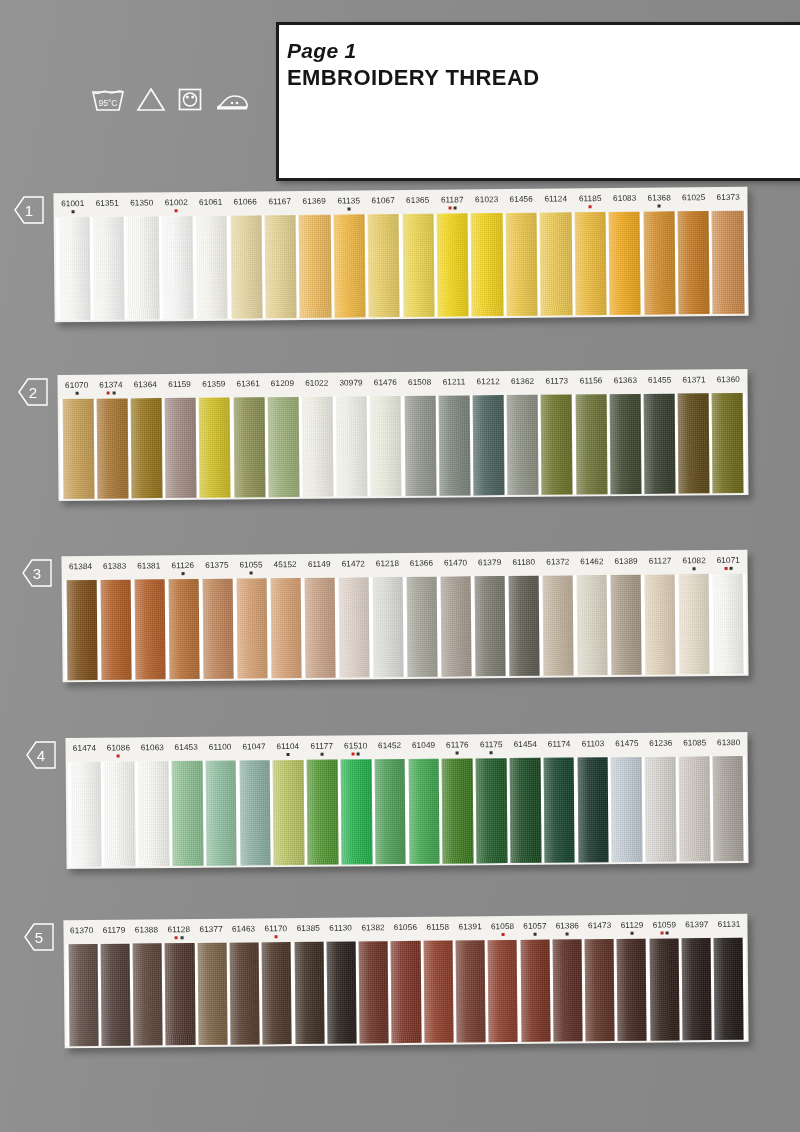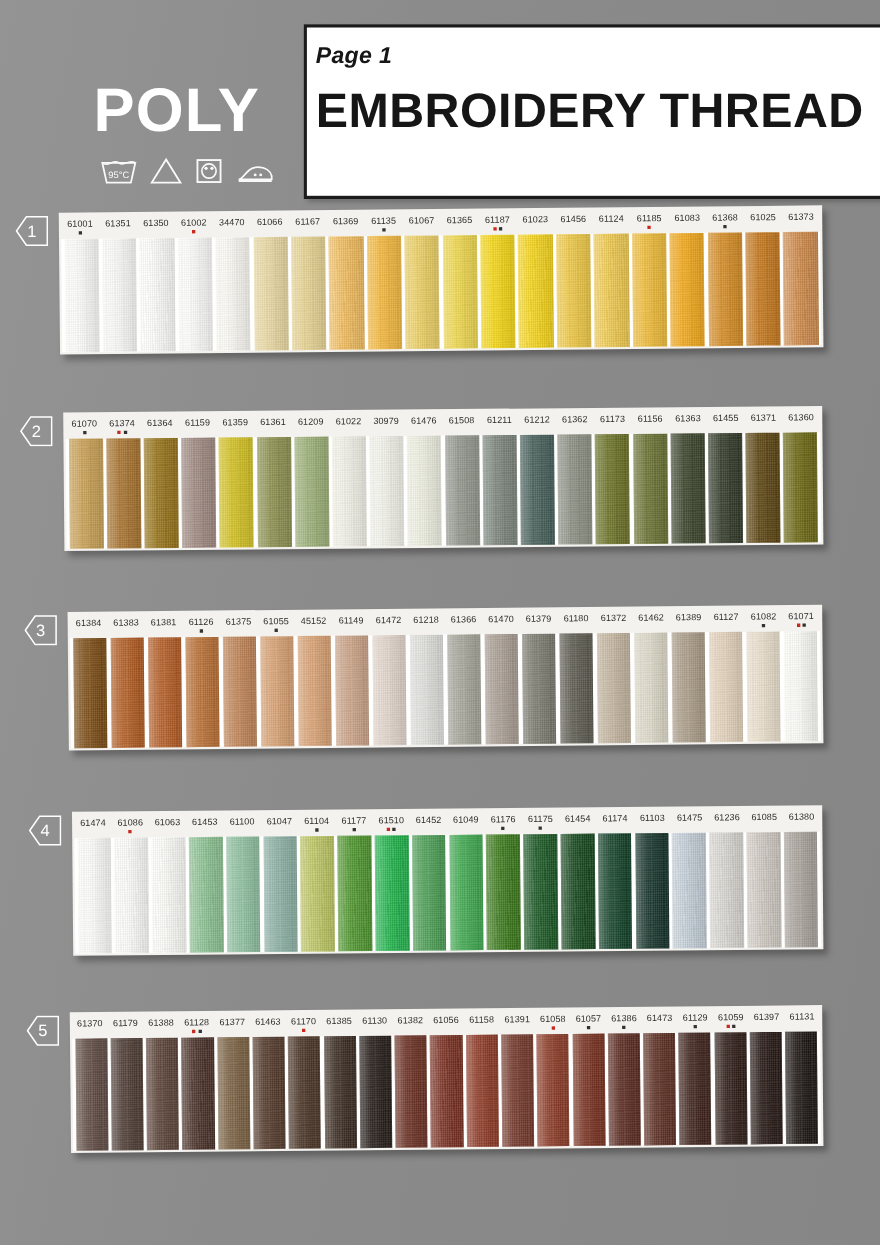--- a/index.html
+++ b/index.html
@@ -26,21 +26,21 @@
   .care-row { display: flex; gap: 11px; margin-top: 14px; padding-left: 6px; align-items: flex-end; }
   .care-icon { opacity: .95; }
   .title-box {
     position: absolute; left: 276px; top: 22px; width: 586px; height: 159px;
     background: #ffffff; border: 3px solid #1b1b1b;
     box-shadow: 3px 3px 5px rgba(0,0,0,.28);
     padding: 6px 8px 0 8px;
     display: flex; flex-direction: column; align-items: flex-start;
   }
   .title-page { font-size: 21px; font-style: italic; font-weight: bold; color: #161616; margin-top: 8px; letter-spacing:.3px;}
-  .title-main { font-size: 44px; font-weight: bold; color: #161616; margin-top: 13px; letter-spacing: .4px;}
+  .title-main { font-size: 22px; font-weight: bold; color: #161616; margin-top: 2px; letter-spacing: .4px;}
   .title-sub  { font-size: 33px; font-weight: bold; color: #161616; margin-top: 13px; letter-spacing: .4px;}
   
   .strip-block { position: absolute; }
   .badge {
     position: absolute; left: 0; top: 6px;
     width: 30px; height: 28px; color: #ffffff;
     display: flex; align-items: center; justify-content: center;
     font-size: 15px; font-weight: normal;
   }
   .badge svg { position: absolute; left:0; top:0; }
@@ -81,21 +81,20 @@
   .legend-dot i.red { background: #c0261d; }
   .legend-dot i.black { background: #2b2b2b; }
   .legend-dot i.none { background: transparent; }
 </style>
 </head>
 <body>
 
 <div class="page">
 
   <div class="brand">
-    <div class="brand-word">POLY</div>
     <div class="care-row">
       <span class="care-icon">
         <svg width="34" height="26" viewBox="0 0 34 26">
           <path d="M2 6 L32 6 L28 24 L6 24 Z" fill="none" stroke="#ffffff" stroke-width="1.6"></path>
           <path d="M2 6 C7 11, 12 2, 17 6 C22 10, 27 2, 32 6" fill="none" stroke="#ffffff" stroke-width="1.4"></path>
           <text x="17" y="20" font-size="8.5" fill="#ffffff" text-anchor="middle" font-family="Liberation Sans, sans-serif">95°C</text>
         </svg>
       </span>
       <span class="care-icon">
         <svg width="30" height="26" viewBox="0 0 30 26">
@@ -137,21 +136,21 @@
         <div class="card" style="left: 46px; width: 694px; transform: rotate(-0.55deg);">
           <div class="codes">
             <div class="code-cell">61001<div class="dots">
                 <span class="dot black"></span>
               </div></div>
             <div class="code-cell">61351</div>
             <div class="code-cell">61350</div>
             <div class="code-cell">61002<div class="dots">
                 <span class="dot red"></span>
               </div></div>
-            <div class="code-cell">34470</div>
+            <div class="code-cell">61061</div>
             <div class="code-cell">61066</div>
             <div class="code-cell">61167</div>
             <div class="code-cell">61369</div>
             <div class="code-cell">61135<div class="dots">
                 <span class="dot black"></span>
               </div></div>
             <div class="code-cell">61067</div>
             <div class="code-cell">61365</div>
             <div class="code-cell">61187<div class="dots">
                 <span class="dot red"></span>

